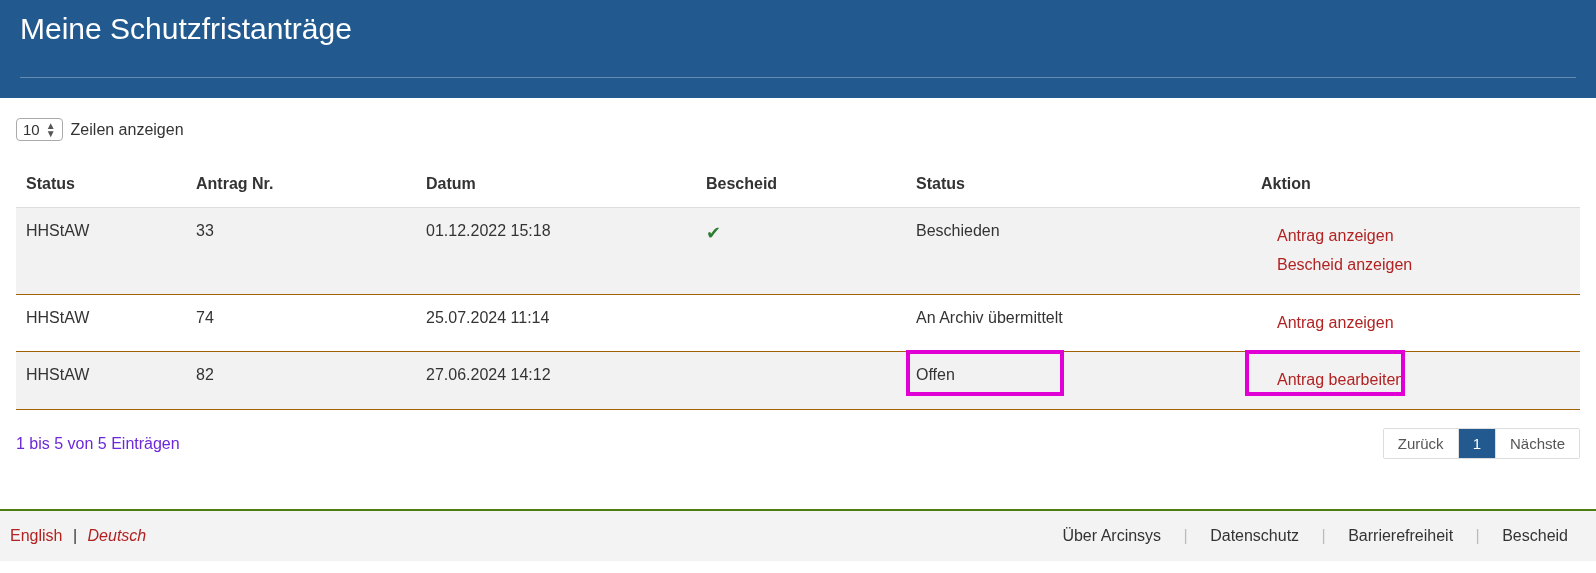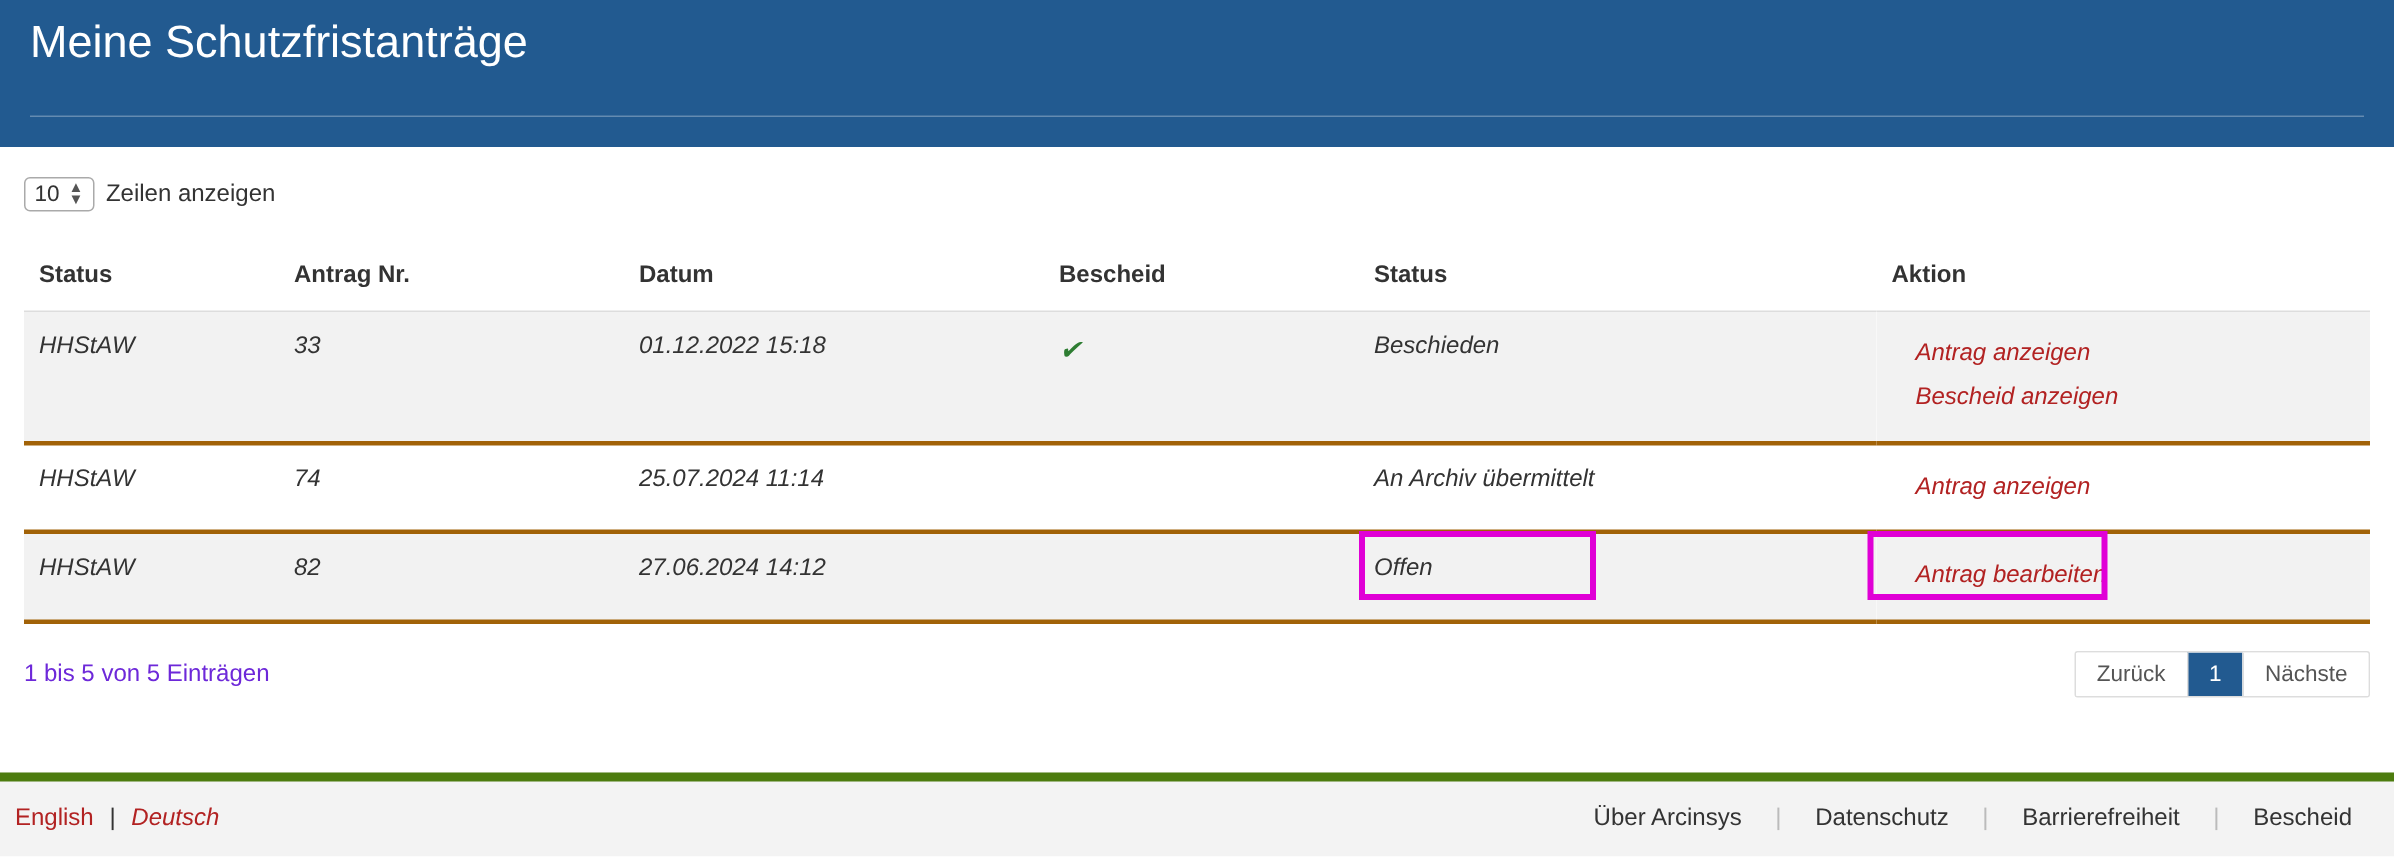--- a/index.html
+++ b/index.html
@@ -57,22 +57,21 @@
       text-align: left;
       font-weight: 700;
       font-size: 16px;
       padding: 14px 10px;
       border-bottom: 1px solid #ddd;
     }
     tbody td {
       padding: 14px 10px;
       font-size: 16px;
       vertical-align: top;
-      border-bottom: 3px solid #a16207;
-      font-style: italic;
+      border-bottom: 1px solid #a16207;
     }
     tbody tr.alt { background: #f2f2f2; }
 
     .col-archiv   { width: 170px; }
     .col-antrag   { width: 230px; }
     .col-datum    { width: 280px; }
     .col-bescheid { width: 210px; }
     .col-status   { width: 345px; }
     .col-aktion   { width: auto; }
 
@@ -111,21 +110,21 @@
       border-left: 1px solid #ddd;
       cursor: pointer;
     }
     .page-btn:first-child { border-left: none; }
     .page-btn.active {
       background: #225a90;
       color: #fff;
     }
 
     .footer {
-      border-top: 6px solid #4d7c0f;
+      border-top: 2px solid #4d7c0f;
       background: #f3f3f3;
       padding: 16px 10px;
       display: flex;
       justify-content: space-between;
       align-items: center;
       margin-top: 40px;
     }
     .lang { font-size: 16px; }
     .lang-link { color: #B22222; cursor: pointer; }
     .lang-link.active { font-style: italic; }

